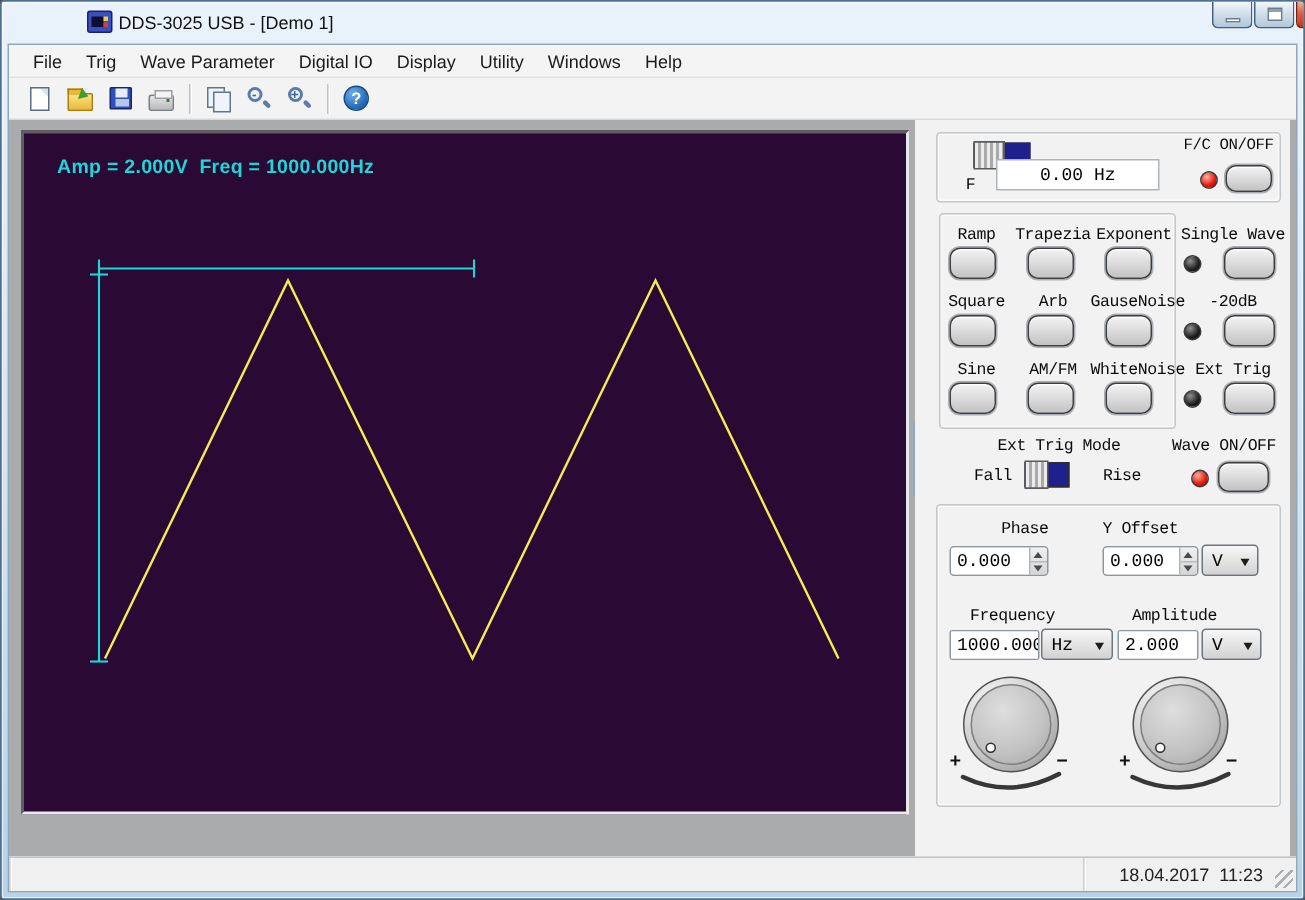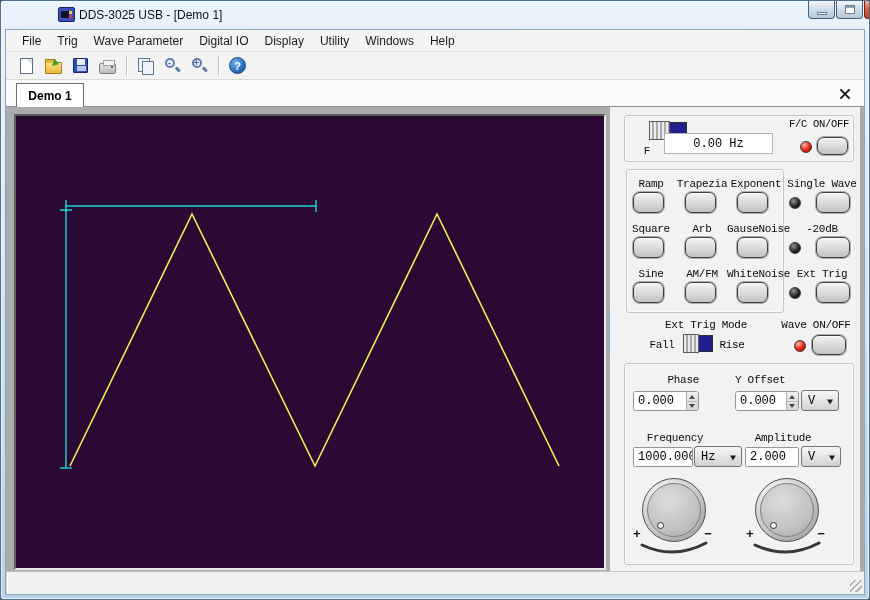--- a/index.html
+++ b/index.html
@@ -187,41 +187,36 @@
             <span class="lens">+</span>
             <span class="stem"></span>
           </div>
         </div>
       <div class="tsep"></div>
       <div class="tbtn">
           <div class="ic-help">?</div>
         </div>
     </div>
 
-    <div class="tabrow">
-      <div class="tab">Demo 1</div>
-      <div class="tabclose">
-          <span class="xmark dark"></span>
-        </div>
-    </div>
 
     <div class="docarea">
 
       <div class="scope" style="background: rgb(42, 10, 52);">
         <svg width="588" height="452" viewBox="0 0 588 452" style="display:block">
           <polyline fill="none" stroke-width="1.6" points="54,350 176,98 299,350 421,98 543,350" stroke="#f4ec52"></polyline>
           <g stroke-width="1.4" stroke="#1bd7d7">
               <line x1="50" y1="90" x2="300" y2="90"></line>
               <line x1="50" y1="84" x2="50" y2="96"></line>
               <line x1="300" y1="84" x2="300" y2="96"></line>
               <line x1="50" y1="94" x2="50" y2="352"></line>
               <line x1="44" y1="94" x2="56" y2="94"></line>
               <line x1="44" y1="352" x2="56" y2="352"></line>
             </g>
         </svg>
+        <div class="overlay" style="color: rgb(27, 215, 215);">Amp = 2.000V  Freq = 1000.000Hz</div>
       </div>
 
       <div class="split"></div>
 
       <div class="rpanel">
 
         <div class="gbox" style="left:14px;top:8px;width:230px;height:47px">
           <div class="toggle" style="left:24px;top:6px;width:38px;height:17px">
             <div class="handle"></div>
           </div>
@@ -266,21 +261,21 @@
 
         <div class="mlabel" style="left:176px;top:161px;width:72px">Ext Trig</div>
         <div class="led off" style="left:179px;top:180px"></div>
         <div class="pbtn" style="left:206px;top:175px;width:34px;height:21px"></div>
 
         <div class="mlabel" style="left:40px;top:212px;width:112px">Ext Trig Mode</div>
         <div class="mlabel" style="left:36px;top:232px;width:32px">Fall</div>
         <div class="toggle" style="left:73px;top:228px;width:30px;height:17px">
           <div class="handle"></div>
         </div>
-        <div class="mlabel" style="left:106px;top:232px;width:32px">Rise</div>
+        <div class="mlabel" style="left:122px;top:232px;width:32px">Rise</div>
         <div class="mlabel" style="left:166px;top:212px;width:80px">Wave ON/OFF</div>
         <div class="led on" style="left:184px;top:233px"></div>
         <div class="pbtn" style="left:202px;top:228px;width:34px;height:20px"></div>
 
         <div class="gbox" style="left:14px;top:256px;width:230px;height:202px">
           <div class="mlabel" style="left:14px;top:10px;width:60px;text-align:right;padding-left:8px">Phase</div>
           <div class="fieldwrap" style="left:8px;top:27px;width:66px;height:20px">
             <input readonly="" value="0.000" style="">
             <div class="spin">
               <div>
@@ -346,17 +341,18 @@
             <span class="sign" style="left:1px;top:51px">+</span>
             <span class="sign" style="right:4px;top:51px">−</span>
           </div>
         </div>
 
       </div>
     </div>
 
     <div class="statusbar">
       <div class="sp2"></div>
+      <div class="sp3">18.04.2017  11:23</div>
       <div class="grip"></div>
     </div>
 
   </div>
 </div>
 
 </body></html>

